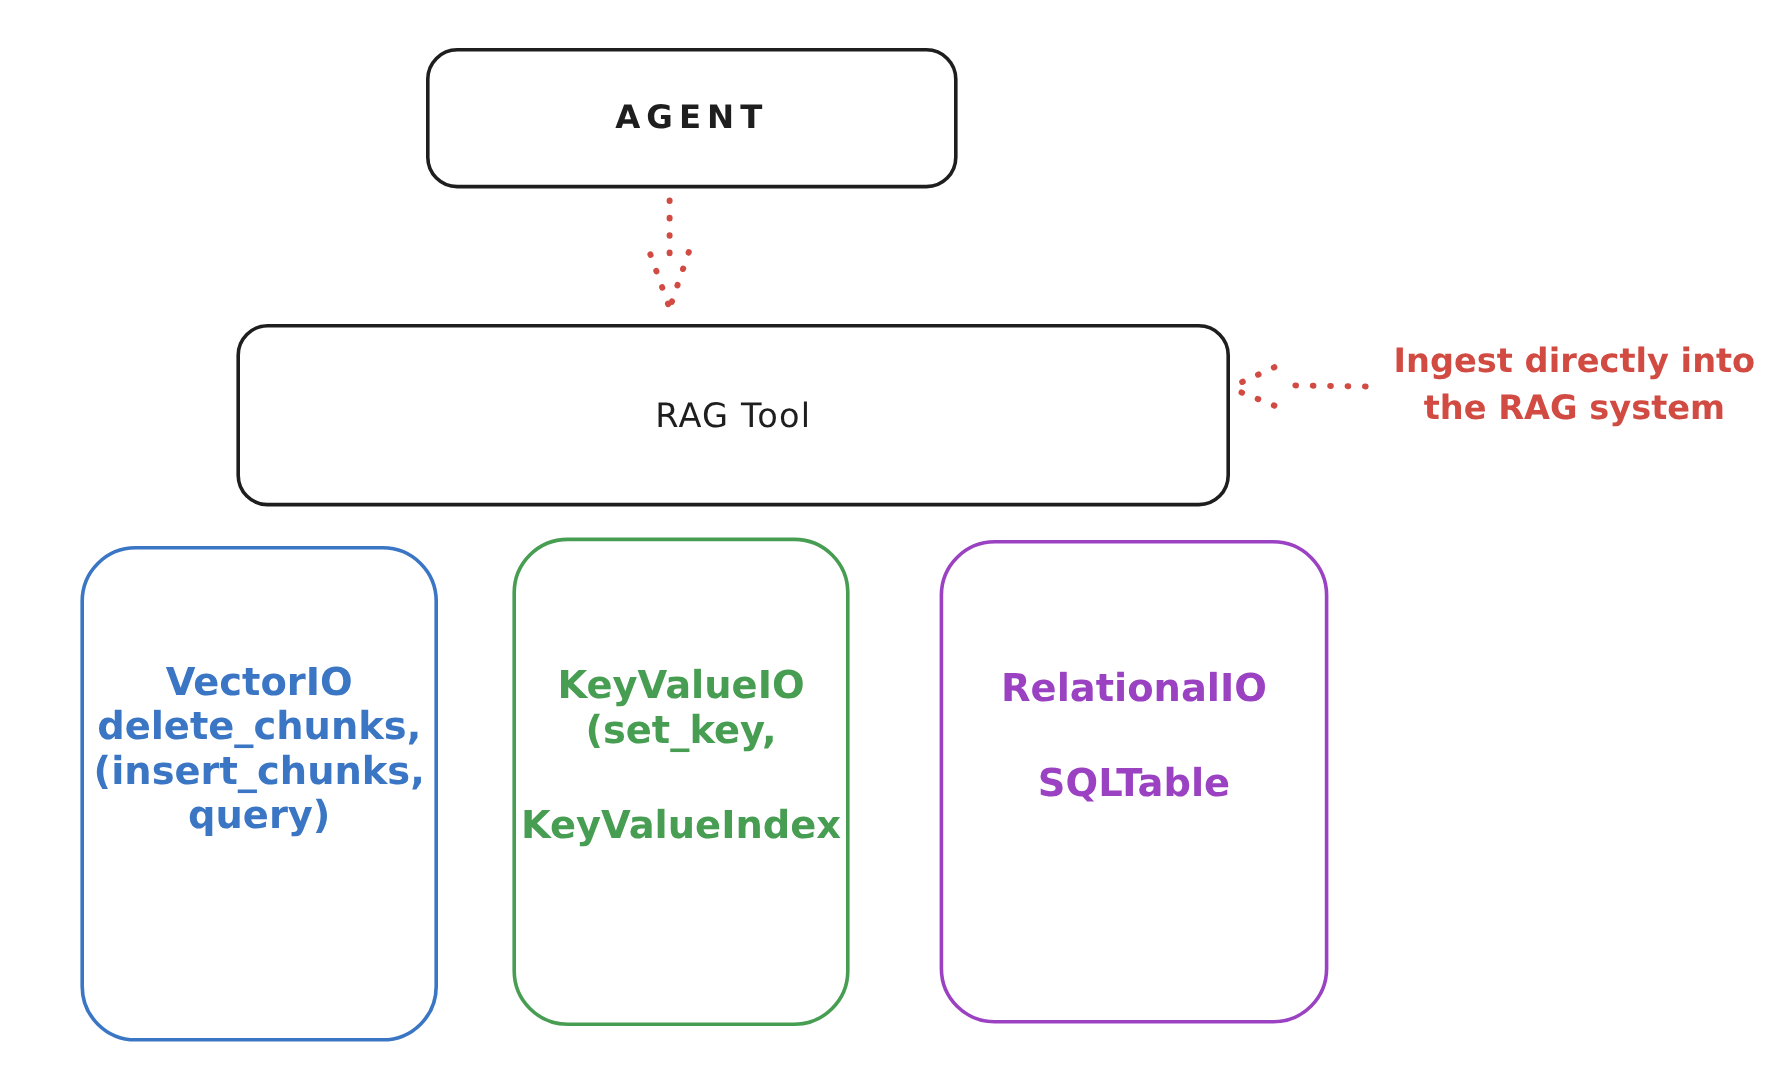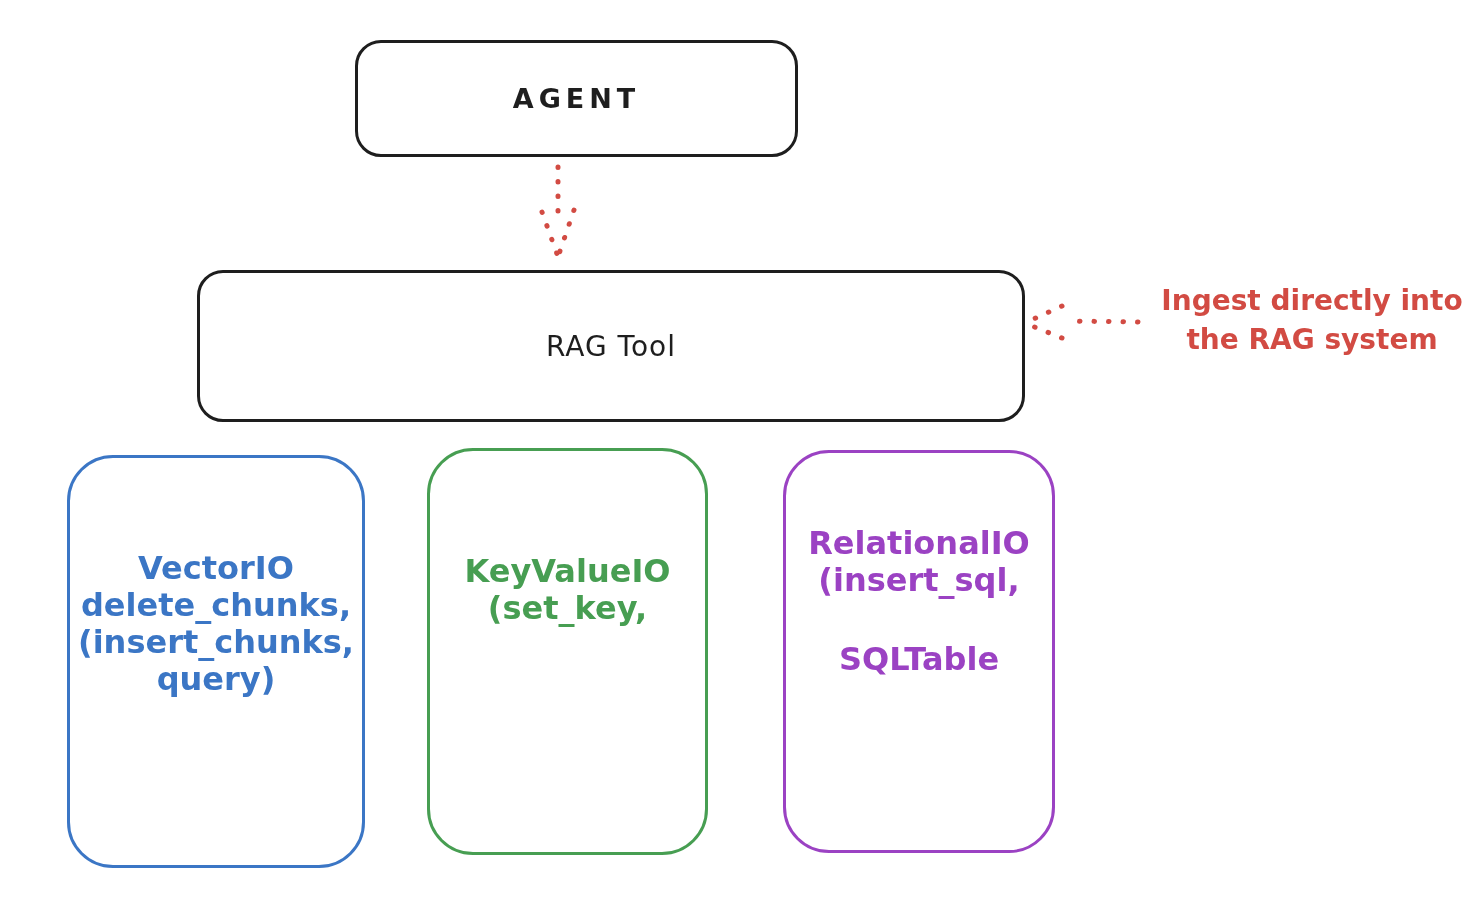--- a/index.html
+++ b/index.html
@@ -89,24 +89,24 @@
   }
   .card-keyvalue {
     left: 427px; top: 448px;
     width: 281px; height: 407px;
     border: 3px solid #479e52;
     color: #479e52;
     padding-top: 102px;
   }
   .card-relational {
     left: 783px; top: 450px;
-    width: 272px; height: 403px;
+    width: 324px; height: 403px;
     border: 3px solid #9b42c3;
     color: #9b42c3;
-    padding-top: 72px;
+    padding-top: 102px;
   }
 </style>
 </head>
 <body>
 
 <div id="canvas">
 
   <div class="node node-agent">
     <span>AGENT</span>
   </div>
@@ -137,22 +137,22 @@
     <div class="line">delete_chunks,</div>
     <div class="line">(insert_chunks,</div>
     <div class="line">query)</div>
     <div class="spacer"></div>
   </div>
 
   <div class="card card-keyvalue">
     <div class="line">KeyValueIO</div>
     <div class="line">(set_key,</div>
     <div class="spacer"></div>
+    <div class="line">KeyValueIndex</div>
   </div>
 
   <div class="card card-relational">
     <div class="line">RelationalIO</div>
-    <div class="line">(insert_sql,</div>
     <div class="spacer"></div>
     <div class="line">SQLTable</div>
   </div>
 
 </div>
 
 </body></html>

